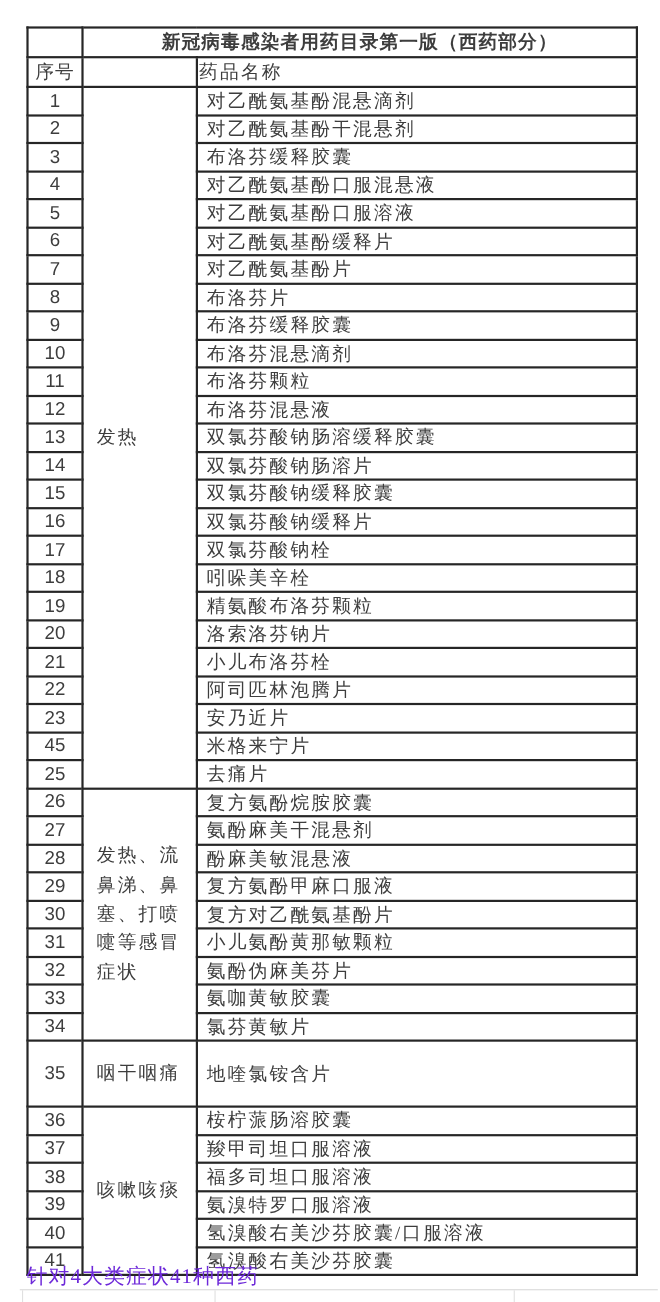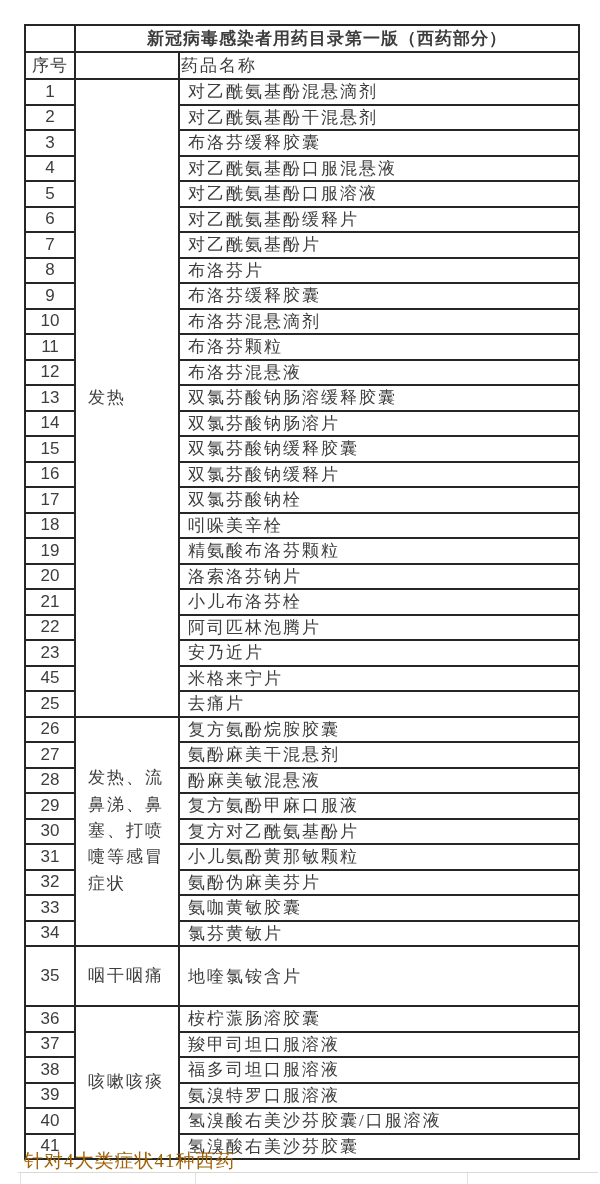--- a/index.html
+++ b/index.html
@@ -275,20 +275,20 @@
           <td class="num">40</td>
           <td class="drug">氢溴酸右美沙芬胶囊/口服溶液</td>
         </tr>
         <tr>
           <td class="num">41</td>
           <td class="drug">氢溴酸右美沙芬胶囊</td>
         </tr>
       </tbody>
   </table>
 
-  <div id="footer-note" style="color: #a16207;">针对4大类症状41种西药</div>
+  <div id="footer-note" style="color: #6d28d9;">针对4大类症状41种西药</div>
 
   <div class="remnant-h" style="left:18px;top:1172px;width:580px;"></div>
   <div class="remnant-v" style="left:20px;top:1173px;height:11px;"></div>
   <div class="remnant-v" style="left:195px;top:1173px;height:11px;"></div>
   <div class="remnant-v" style="left:467px;top:1173px;height:11px;"></div>
 
 </div>
 
 </body></html>

